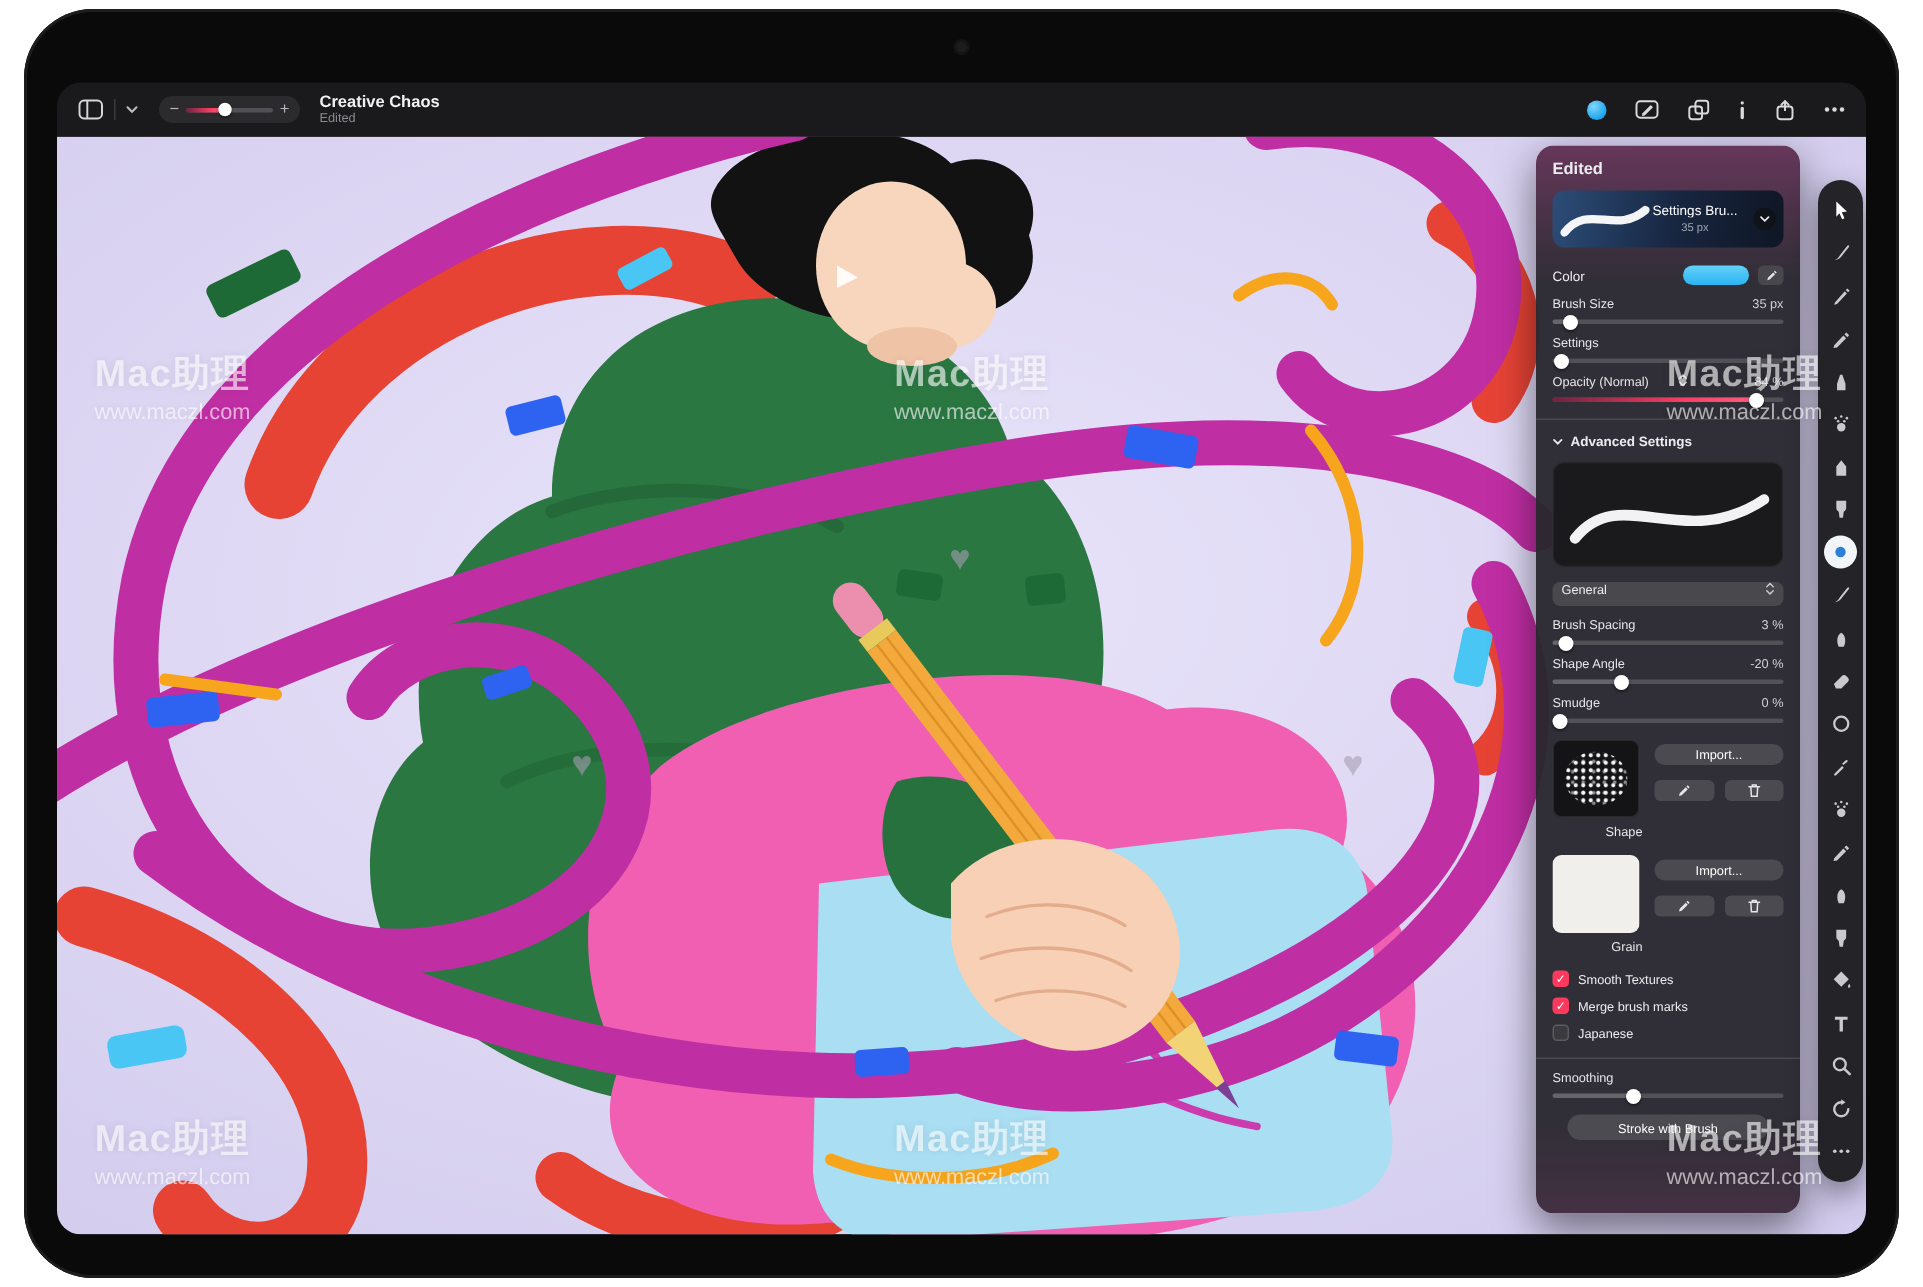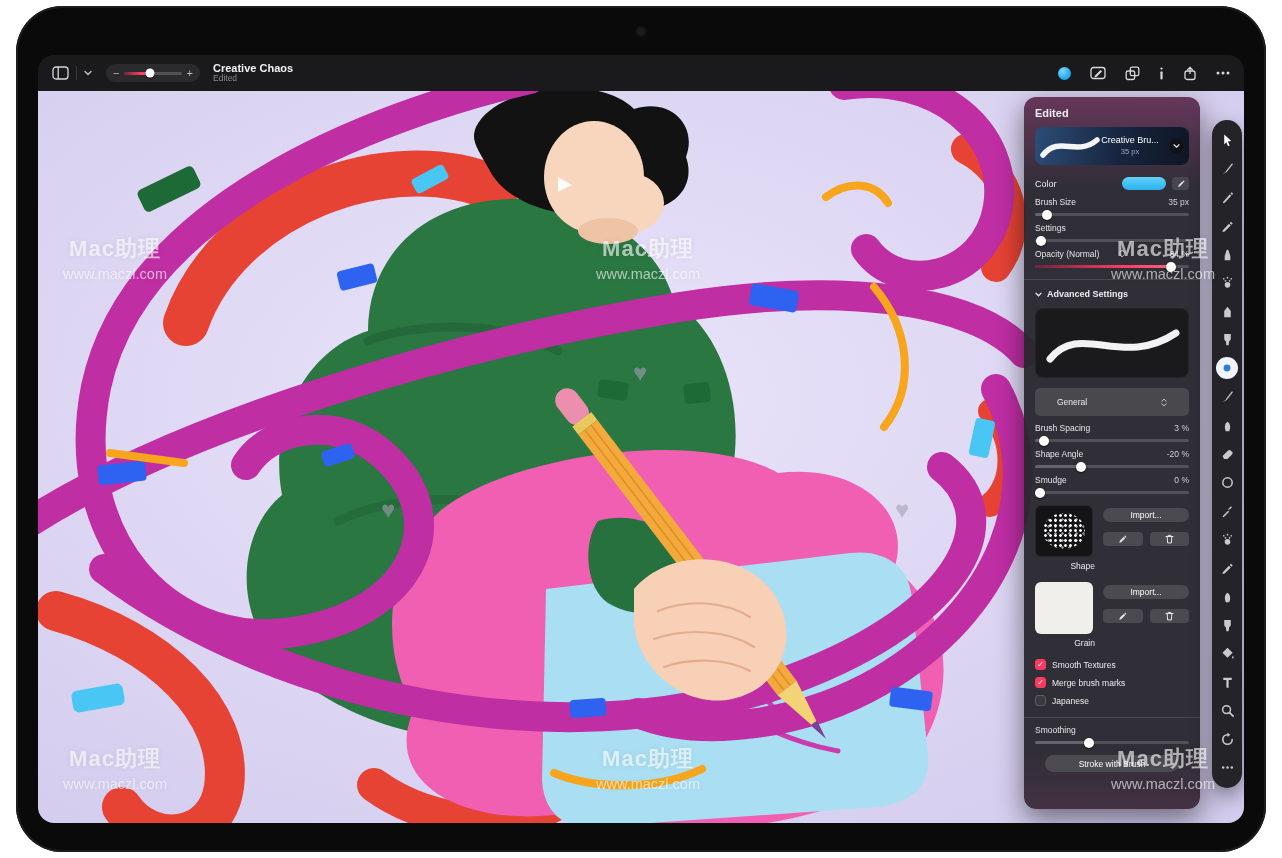--- a/index.html
+++ b/index.html
@@ -58,22 +58,22 @@
     display:flex;align-items:center;justify-content:center}
   .srow{margin-top:7px}
   .slr{display:flex;justify-content:space-between;align-items:center;font-size:8.5px;
     color:#e5e5e9;margin-bottom:6px}
   .sval{color:#cfcfd4}
   .lblwrap{display:flex;gap:20px}
   .divider{height:1px;background:rgba(255,255,255,.13);margin:11px -11px 0}
   .advrow{display:flex;align-items:center;gap:5px;margin-top:9px;font-size:9px;font-weight:700}
   .preview{height:70px;border-radius:8px;background:#1a1a1d;margin-top:9px;
     border:1px solid rgba(255,255,255,.05)}
-  .dropdown{height:28px;border-radius:5px;background:#48484d;margin-top:10px;display:flex;
-    align-items:center;padding:0 22px;font-size:8.5px}
+  .dropdown{height:16px;border-radius:5px;background:#48484d;margin-top:10px;display:flex;
+    align-items:flex-start;padding:0 6px;font-size:8.5px}
   .dropdown .dlabel{flex:1}
   .texrow{display:flex;margin-top:11px;gap:8px}
   .thumbcol{width:60px;text-align:right}
   .thumb{width:58px;height:52px;border-radius:6px;background:#141416;position:relative;
     overflow:hidden;border:1px solid rgba(255,255,255,.09)}
   .speckle{position:absolute;inset:7px;border-radius:50%;
     background-image:radial-gradient(rgba(255,255,255,.95) 1px,transparent 1.7px),
       radial-gradient(rgba(255,255,255,.5) 1px,transparent 1.5px);
     background-size:5px 5px,7px 7px;background-position:0 0,2px 3px}
   .thumb.grainy{background:#f0efec}
@@ -97,21 +97,21 @@
     justify-content:space-between;padding:9px 0;box-shadow:0 8px 20px rgba(0,0,0,.45)}
   .tool{width:22px;height:22px;display:flex;align-items:center;justify-content:center;color:#c9c9ce}
   .tool svg{width:15px;height:15px}
   .tool.sel{background:#f1f4f8;border-radius:50%;color:#2c7fd6}
   .tool.sel svg{width:12px;height:12px}
   .tool:first-child{color:#ffffff}
   
   .wmlayer{position:absolute;inset:0;z-index:50;pointer-events:none}
   .wm{position:absolute;transform:translate(-50%,-50%);text-align:center;color:rgba(255,255,255,.62);
     text-shadow:0 0 6px rgba(0,0,0,.08)}
-  .wm .l1{font-size:22px;font-weight:700;letter-spacing:1px}
+  .wm .l1{font-size:25px;font-weight:700;letter-spacing:1px}
   .wm .l2{font-size:14.5px;margin-top:2px}
   .heart{position:absolute;transform:translate(-50%,-50%);font-size:24px;color:rgba(165,158,178,.6)}
   .wm1{left:77px;top:203px}.wm2{left:610px;top:203px}.wm3{left:1125px;top:203px}
   .wm4{left:77px;top:713px}.wm5{left:610px;top:713px}.wm6{left:1125px;top:713px}
   .hr1{left:350px;top:455px}.hr2{left:864px;top:455px}.hr3{left:602px;top:318px}
 </style>
 </head>
 <body>
 
 <div class="frame">
@@ -275,21 +275,21 @@
       </g>
     </svg>
 
     <aside class="panel">
       <div class="p-title">Edited</div>
 
       <div class="brushsel">
         <svg width="90" height="38" viewBox="0 0 90 38">
           <path d="M8,28 C24,8 42,30 62,13" stroke="#fff" stroke-width="5.5" fill="none" stroke-linecap="round" opacity=".95"></path>
         </svg>
-        <div class="bname">Creative Bru...</div>
+        <div class="bname">Settings Bru...</div>
         <div class="bsize">35 px</div>
         <div class="bchev">
           <svg width="7" height="5" viewBox="0 0 8 6">
               <path d="M1 1.5 L4 4.5 L7 1.5" stroke="#e8e8ea" stroke-width="1.4" fill="none" stroke-linecap="round"></path>
             </svg>
         </div>
       </div>
 
       <div class="colorrow">
         <span class="lbl">Color</span>

